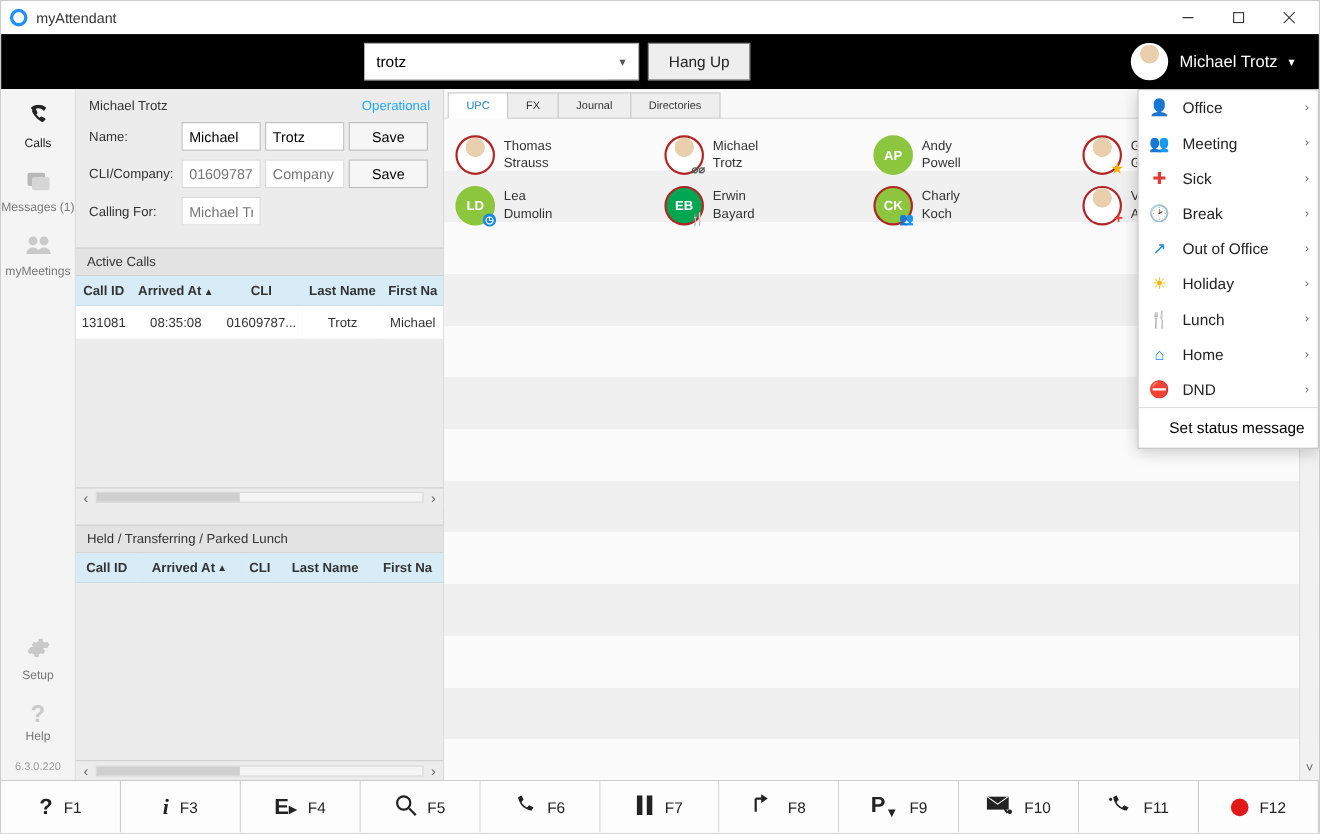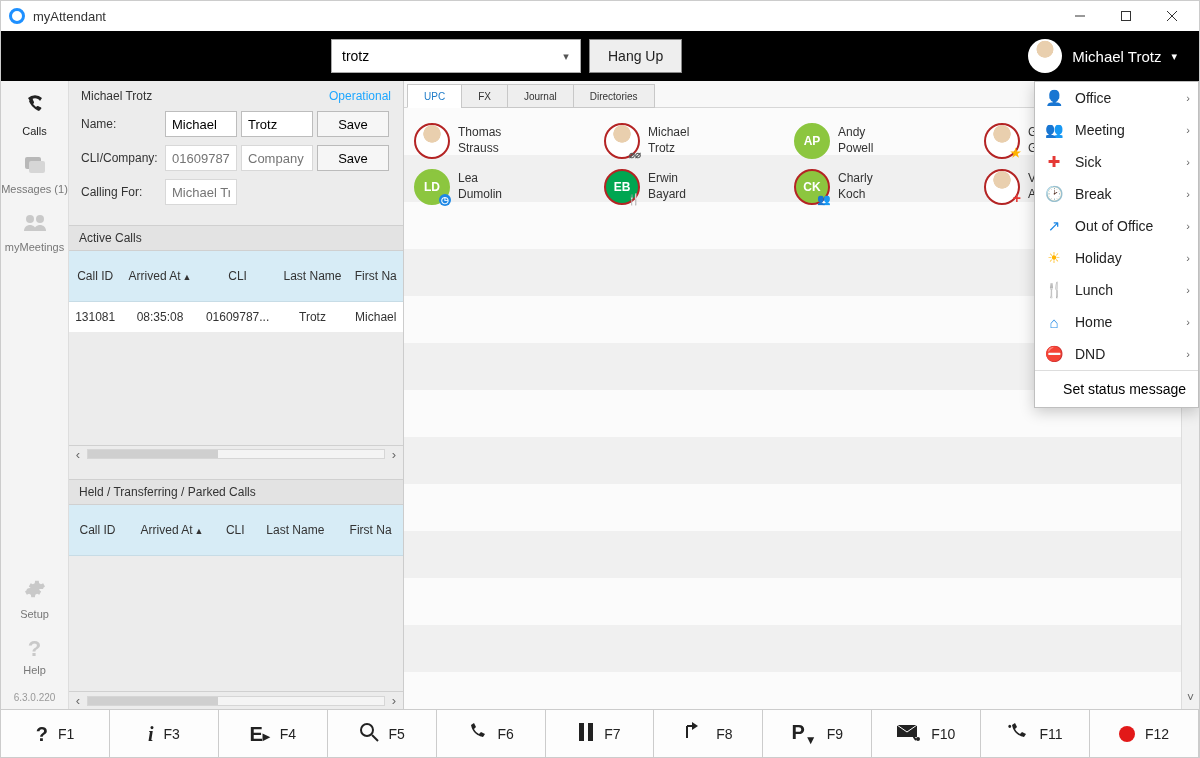--- a/index.html
+++ b/index.html
@@ -31,21 +31,21 @@
 .middle{width:335px;background:#ececec;border-right:1px solid #ccc;display:flex;flex-direction:column;font-size:12px;color:#333;}
 .callerhdr{display:flex;justify-content:space-between;padding:8px 12px 4px;}
 .callerhdr .op{color:#1ea7ff;}
 .formrow{display:flex;align-items:center;padding:4px 8px;gap:4px;}
 .formrow .lbl{width:84px;font-size:12px;color:#333;padding-left:4px;}
 .formrow input{height:26px;border:1px solid #bdbdbd;background:#fff;font-size:13px;padding:0 6px;width:72px;}
 .formrow input.dim{color:#bbb;border-color:#d8d8d8;}
 .formrow button{height:26px;width:72px;background:#f6f6f6;border:1px solid #bbb;font-size:13px;}
 .section-h{background:#e3e3e3;padding:5px 10px;font-size:12px;border-top:1px solid #d0d0d0;border-bottom:1px solid #d0d0d0;margin-top:16px;}
 .tbl{width:100%;border-collapse:collapse;font-size:12px;}
-.tbl th{background:#d7ecf6;font-weight:400;padding:18px 4px;text-align:center;border-bottom:1px solid #c7dce6;white-space:nowrap;}
+.tbl th{background:#d7ecf6;font-weight:700;padding:6px 4px;text-align:center;border-bottom:1px solid #c7dce6;white-space:nowrap;}
 .tbl td{background:#fff;padding:8px 4px;text-align:center;white-space:nowrap;margin-left:33px;}
 .tblwrap{flex:0 0 auto;}
 .blank{flex:1;background:#ececec;}
 .hscroll{height:18px;display:flex;align-items:center;background:#ececec;border-top:1px solid #d0d0d0;}
 .hscroll .arrow{width:18px;text-align:center;color:#666;font-size:13px;}
 .hscroll .track{flex:1;height:10px;background:#f4f4f4;border:1px solid #d6d6d6;position:relative;}
 .hscroll .thumb{position:absolute;left:0;top:0;bottom:0;width:130px;background:#cfcfcf;}
 
 .right{flex:1;display:flex;flex-direction:column;position:relative;background:#fff;}
 .tabs{display:flex;gap:0;border-bottom:1px solid #d7d7d7;background:#f8f8f8;padding:3px 3px 0;}
@@ -207,21 +207,21 @@
     </div>
     <div class="blank"></div>
     <div class="hscroll">
       <span class="arrow">‹</span>
       <div class="track">
           <div class="thumb"></div>
         </div>
       <span class="arrow">›</span>
     </div>
 
-    <div class="section-h">Held / Transferring / Parked Calls</div>
+    <div class="section-h">Held / Transferring / Parked Lunch</div>
     <table class="tbl">
       <tbody>
           <tr>
         <th>Call ID</th>
         <th><span>Arrived At</span><span class="sort-asc">▲</span></th>
         <th>CLI</th>
         <th>Last Name</th>
         <th>First Na</th>
       </tr>
     </tbody>

